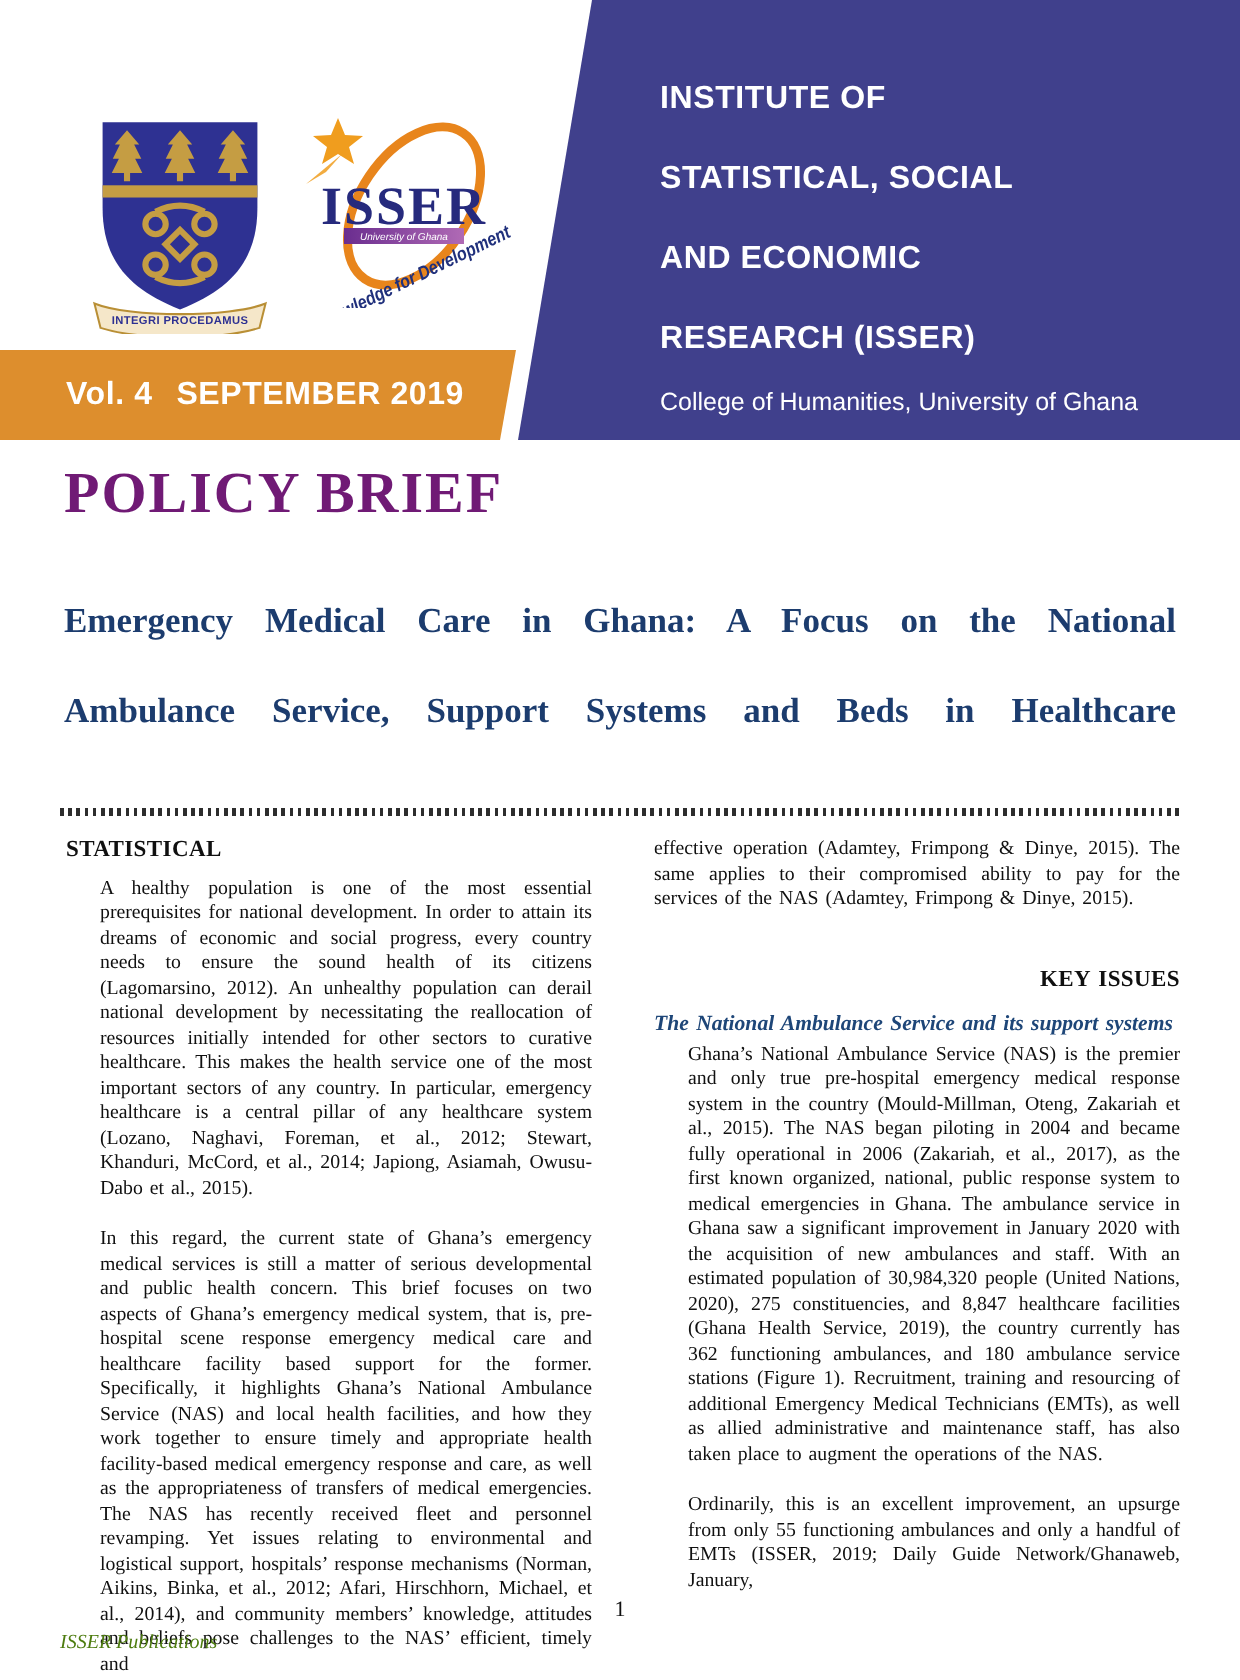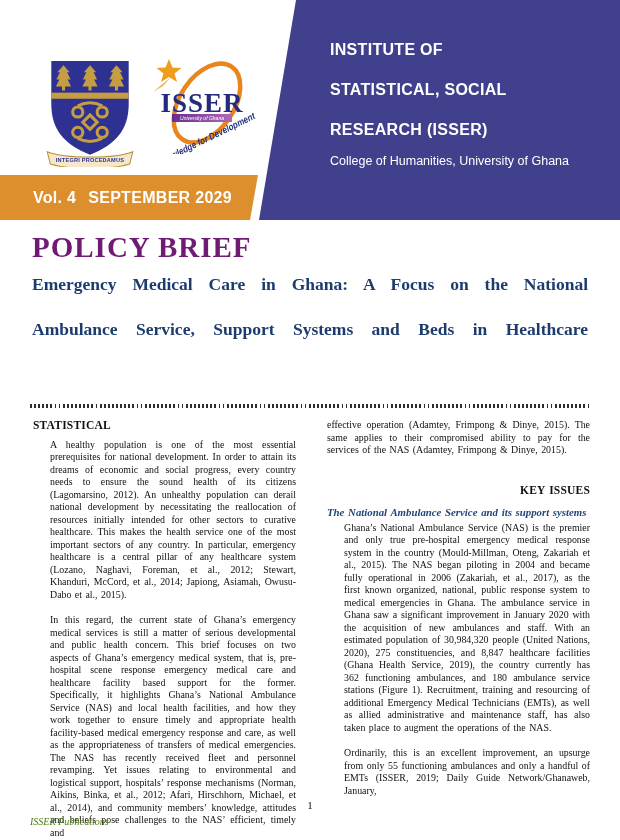--- a/index.html
+++ b/index.html
@@ -19,21 +19,21 @@
               display:flex;align-items:center;justify-content:space-between;
               box-sizing:border-box;padding:0 26px 0 33px;color:#fff;
               font-family:"Liberation Sans",sans-serif;font-size:16px;font-weight:bold;letter-spacing:.3px;}
 
   .ug-crest{position:absolute;left:44px;top:57px;}
   .isser-logo{position:absolute;left:147px;top:56px;}
 
   
   .kicker{position:absolute;left:32px;top:231px;font-size:29px;font-weight:bold;color:#701a75;
           letter-spacing:1px;}
-  .doc-title{position:absolute;left:32px;top:262px;width:556px;color:#1c3c6e;
+  .doc-title{position:absolute;left:32px;top:288px;width:556px;color:#1c3c6e;
              font-size:17.5px;font-weight:bold;}
   .tline{text-align:justify;line-height:45px;height:45px;overflow:hidden;}
   .tline::after{content:"";display:inline-block;width:100%;height:0;}
   .tline-last{line-height:45px;}
   .dotted-rule{position:absolute;left:30px;top:404px;width:560px;height:4px;
                background:repeating-linear-gradient(90deg,#2d2d2d 0 1.8px,transparent 1.8px 4.1px);}
 
   
   .col{position:absolute;top:419px;width:263px;font-size:9.9px;line-height:12.5px;
        color:#101010;text-align:justify;word-spacing:1px;}
@@ -52,28 +52,29 @@
 </style>
 </head>
 <body>
 
 <div class="page">
 
   <div class="blue-panel">
     <div class="inst-block">
       <div class="inst-line">INSTITUTE OF</div>
       <div class="inst-line">STATISTICAL, SOCIAL</div>
+      <div class="inst-line">AND ECONOMIC</div>
       <div class="inst-line">RESEARCH (ISSER)</div>
       <div class="college-line">College of Humanities, University of Ghana</div>
     </div>
   </div>
 
   <div class="orange-bar">
     <span>Vol. 4</span>
-    <span>SEPTEMBER 2029</span>
+    <span>SEPTEMBER 2019</span>
   </div>
 
   <svg class="ug-crest" width="92" height="110" viewBox="0 0 90 108">
     <path d="M7,4 H83 V46 C83,72 70,86 45,96 C20,86 7,72 7,46 Z" fill="#2e3192"></path>
     <g fill="#c59d43">
       <g transform="translate(12,8)">
         <path d="M7,0 L13,7 L10.5,7 L14,14 L11,14 L14.5,21 L8.5,21 L8.5,25 L5.5,25 L5.5,21 L-0.5,21 L3,14 L0,14 L3.5,7 L1,7 Z"></path>
       </g>
       <g transform="translate(38,8)">
         <path d="M7,0 L13,7 L10.5,7 L14,14 L11,14 L14.5,21 L8.5,21 L8.5,25 L5.5,25 L5.5,21 L-0.5,21 L3,14 L0,14 L3.5,7 L1,7 Z"></path>

